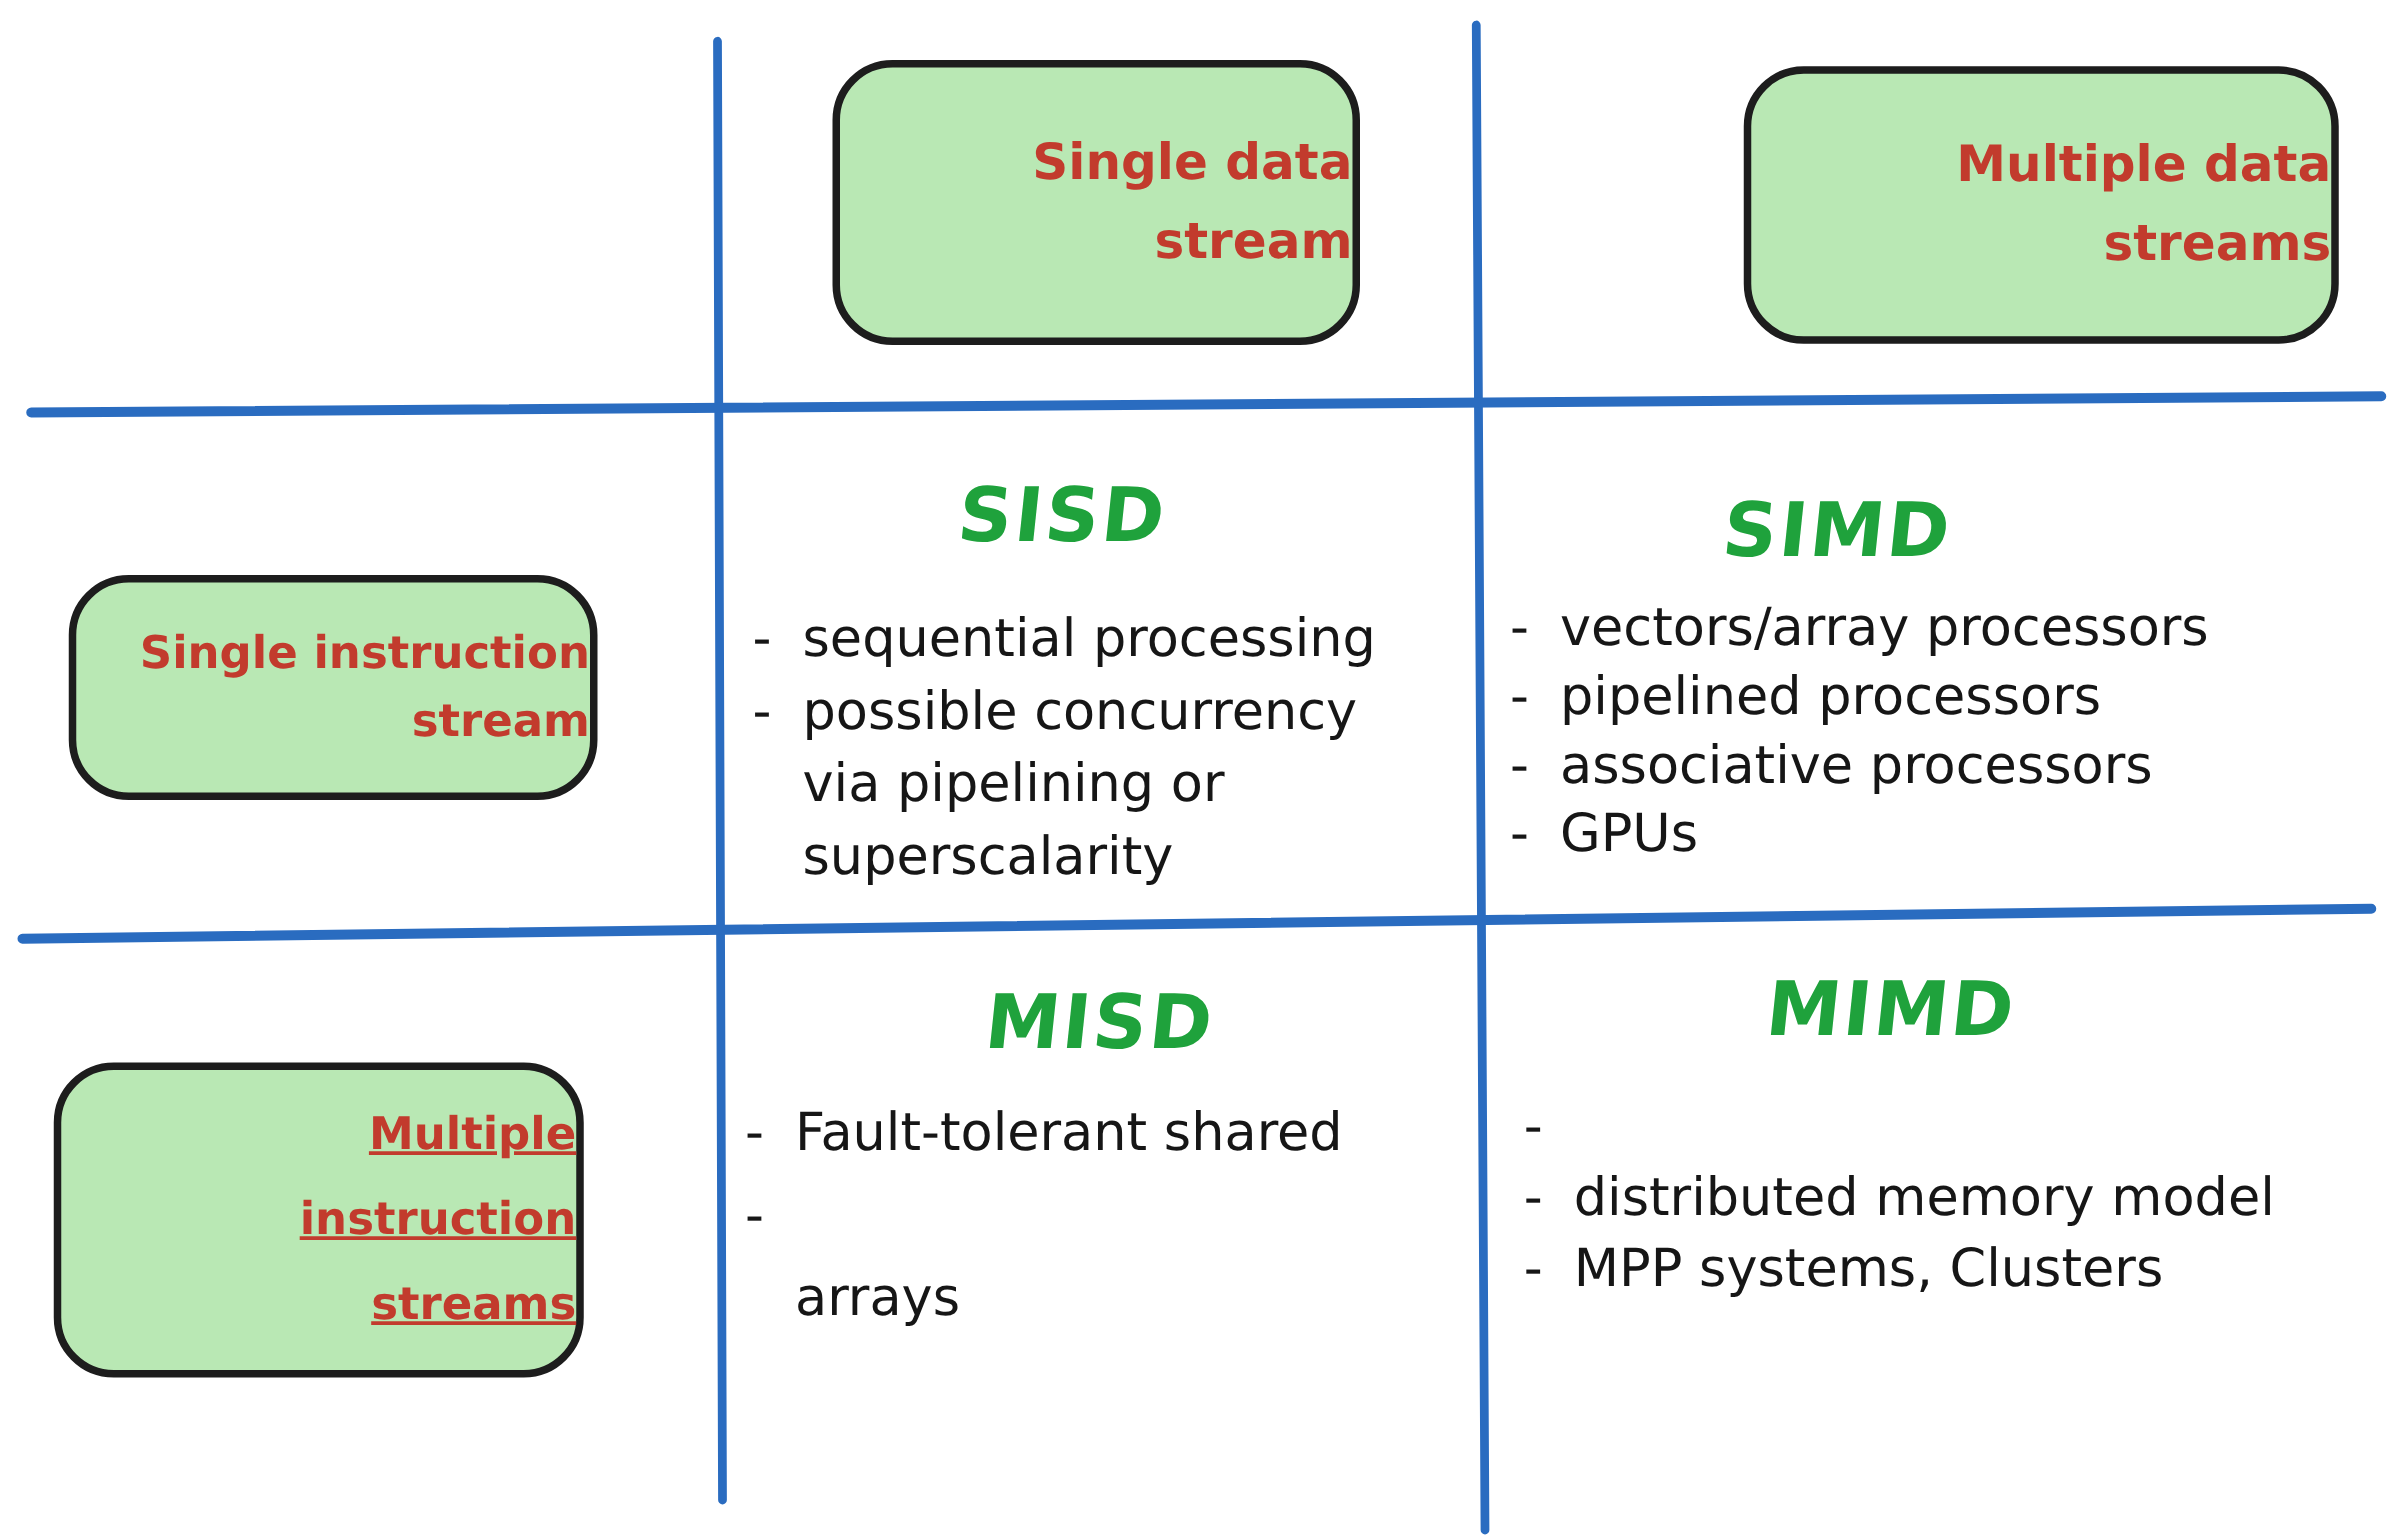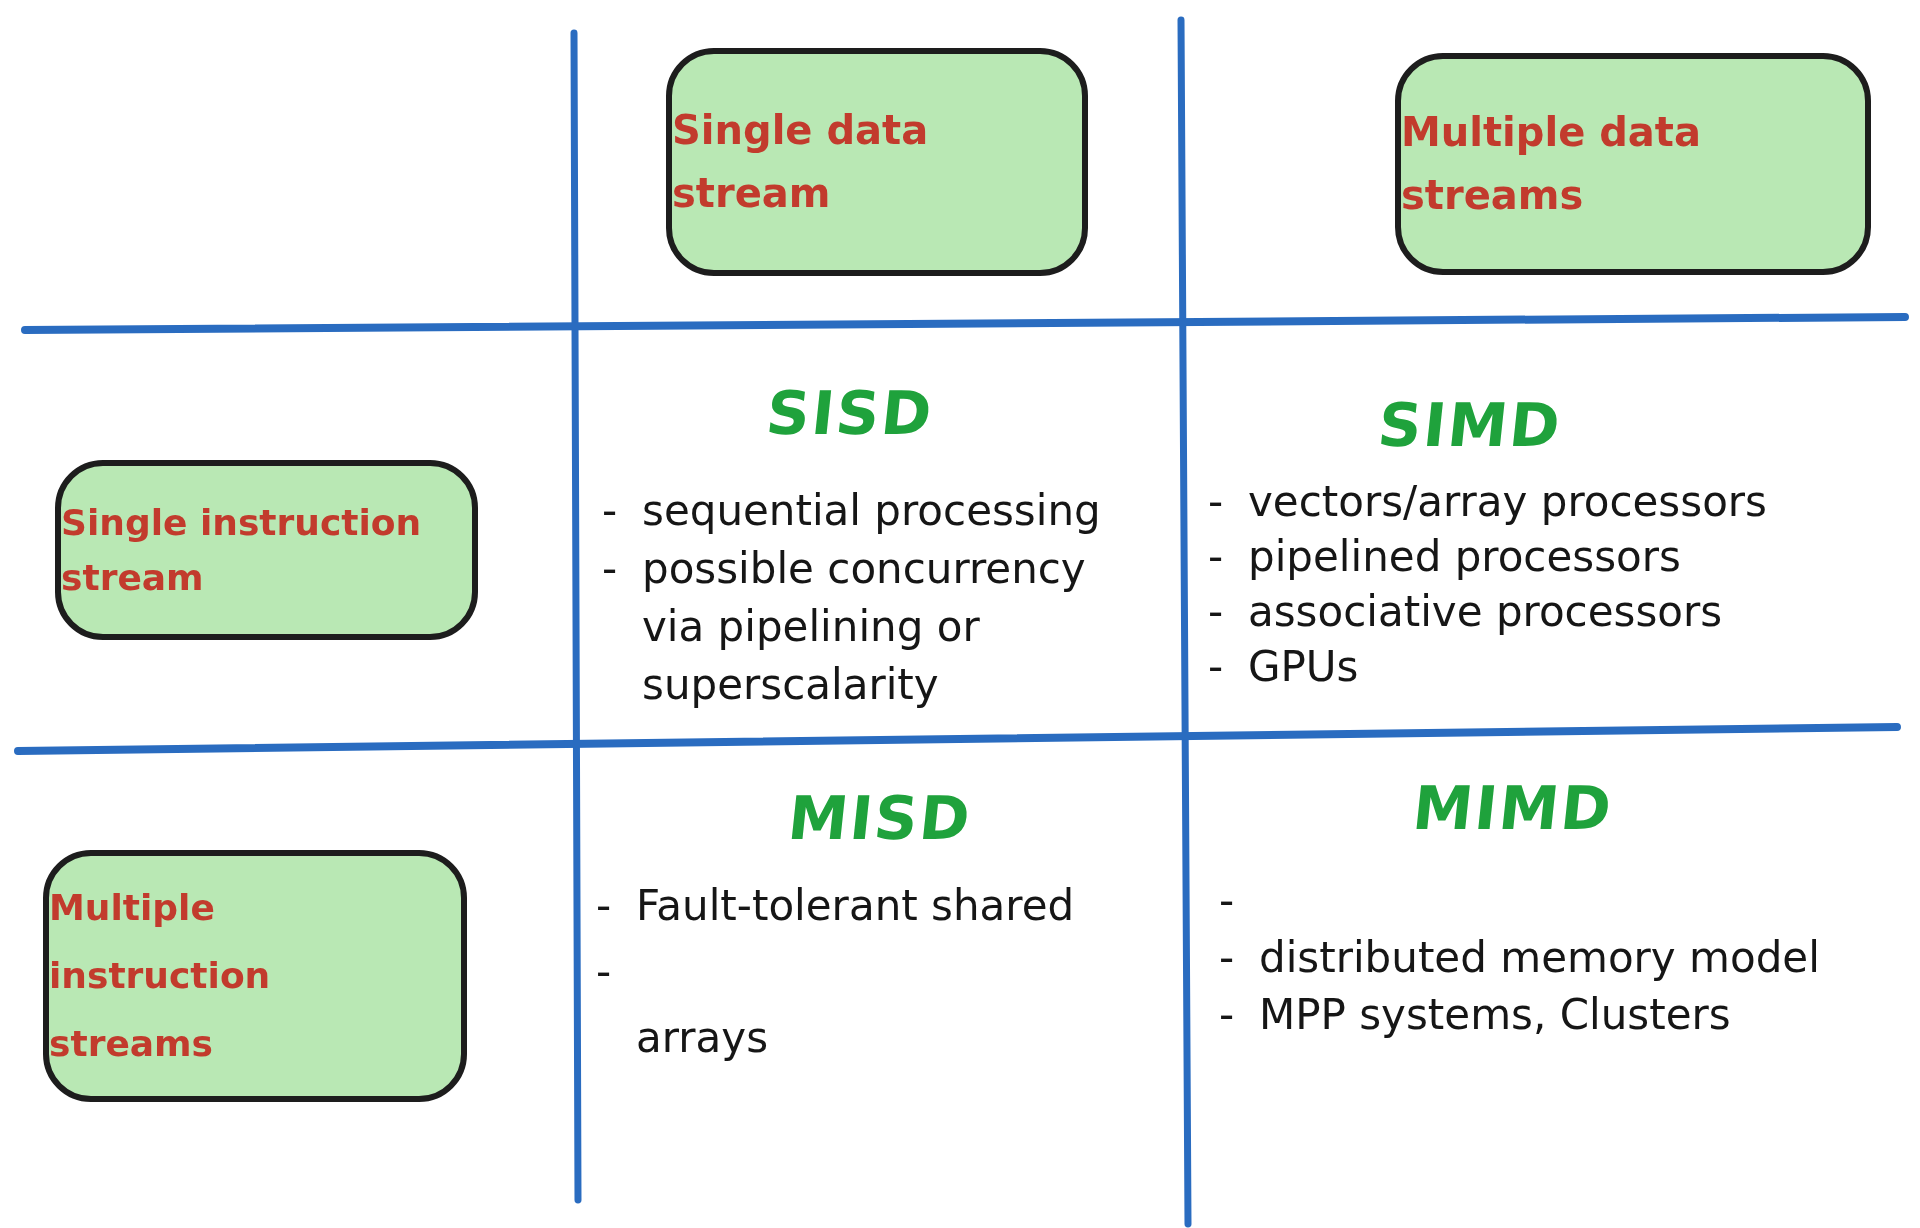--- a/index.html
+++ b/index.html
@@ -12,32 +12,33 @@
   }
   .gridlines{position:absolute;left:0;top:0;width:1920px;height:1228px;}
 
   
   .gbox{
     position:absolute;
     background:var(--box_fill,#b9e8b4);
     border:6px solid var(--box_border,#1d1d1d);
     border-radius:48px;
     display:flex;flex-direction:column;
-    align-items:flex-start;justify-content:center;
+    align-items:flex-end;justify-content:center;
     text-align:center;
     box-sizing:border-box;
+    padding-left:28px;
   }
   .gbox .bline{
     color:var(--red_text,#c23b2d);
     font-weight:bold;
     white-space:nowrap;
   }
   .colbox .bline{font-size:40px;line-height:63px;}
   .rowbox .bline{font-size:36px;line-height:55px;}
-  .rowbox3 .bline{font-size:36px;line-height:68px;}
+  .rowbox3 .bline{font-size:36px;line-height:68px;text-decoration:underline;}
 
   
   .qtitle{
     position:absolute;
     transform:translateX(-50%) skewX(-6deg);
     color:var(--green_heading,#1fa23c);
     font-size:60px;font-weight:bold;
     letter-spacing:2px;
     white-space:nowrap;
   }

